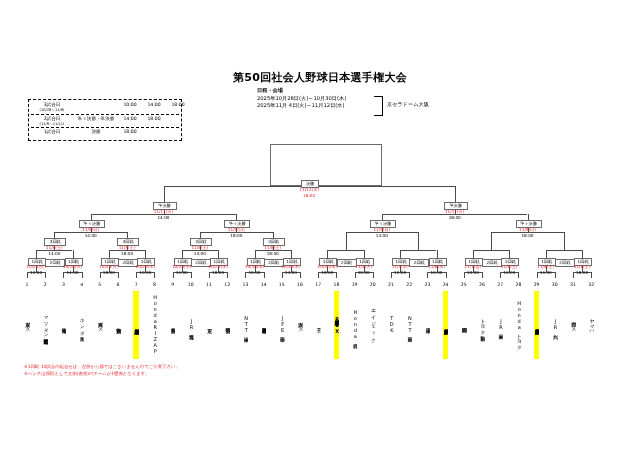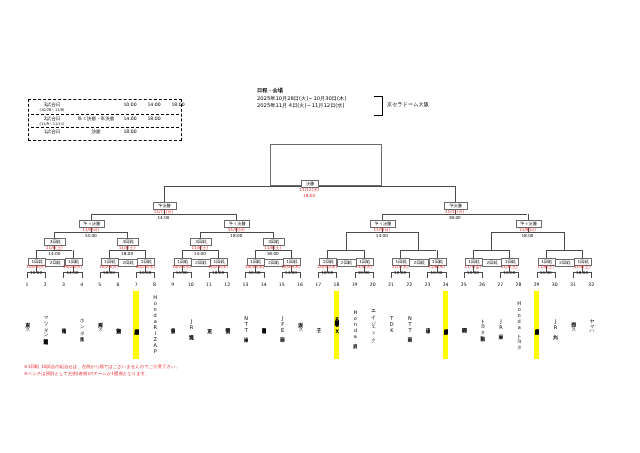--- a/index.html
+++ b/index.html
@@ -70,20 +70,21 @@
   .slot.hi .tname{background:#ffff00;font-weight:bold;padding:1px 0;}
 
   
   .notes{position:absolute;left:24px;top:363px;font-size:4.4px;color:#e8252a;line-height:1.6;}
 </style>
 </head>
 <body>
 
 <div id="root">
 
+  <div class="title">第50回社会人野球日本選手権大会</div>
 
   <div class="datewrap">
     <div class="lbl">日程・会場</div>
     <div class="daterow">2025年10月28日(火)～10月30日(木)</div>
     <div class="daterow">2025年11月 4日(火)～11月12日(水)</div>
   </div>
   <div class="brace"></div>
   <div class="venue">京セラドーム大阪</div>
 
   <div class="legend">

